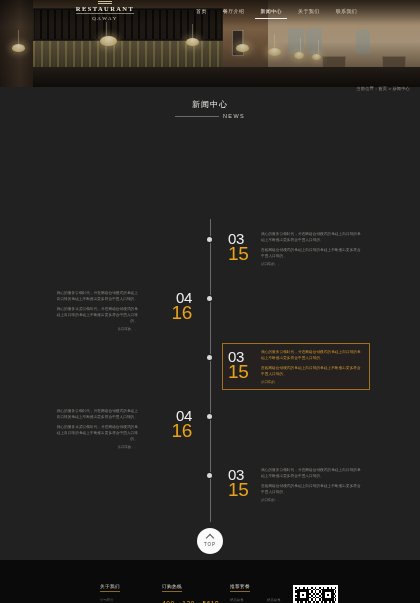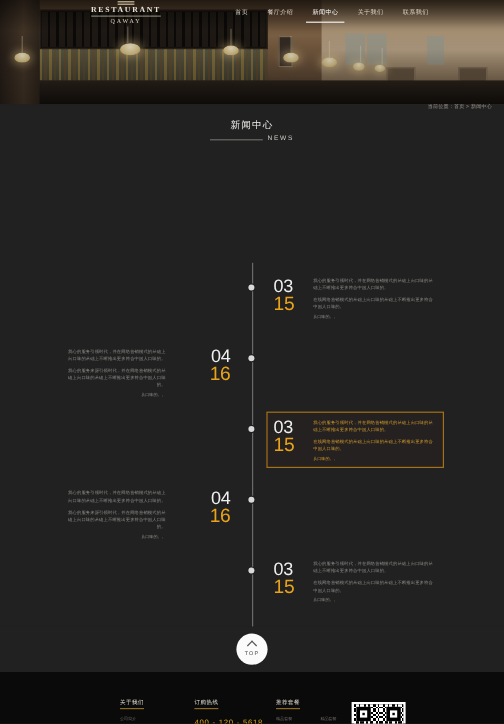--- a/index.html
+++ b/index.html
@@ -103,21 +103,21 @@
 
   
   .item { position:absolute; width:148px; }
   .item.right { left:222px; text-align:left; }
   .item.left  { left:50px;  text-align:right; }
   .item-inner { display:flex; gap:7px; padding:5px 5px; border:1px solid transparent;justify-content:flex-end; }
   .item.left .item-inner { flex-direction:row-reverse;gap:28px; }
   .date { flex:0 0 auto; width:26px; line-height:1; }
   .d-mm { font-size:15px; color:#efefef; font-family:"Liberation Sans",sans-serif;
       letter-spacing:-.3px; line-height:15px; }
-  .d-dd { font-size:16px; color:#e9a31a; line-height:16px; letter-spacing:-.3px; }
+  .d-dd { font-size:19px; color:#e9a31a; line-height:16px; letter-spacing:-.3px; }
   .txt { flex:1 1 auto; }
   .txt p { font-size:3.6px; line-height:6px; color:#8e8b86; letter-spacing:.1px; }
   .txt p + p { margin-top:4px; }
   .more { font-size:3.4px; color:#8e8b86; margin-top:3px; display:block; }
 
   .item.hot .item-inner { border:1px solid #a4701a; background:#242120; }
   .item.hot .txt p, .item.hot .more { color:#d39a2e; }
 
   
   .topstrip { position:relative; width:420px; height:38px; background:#212121; }

